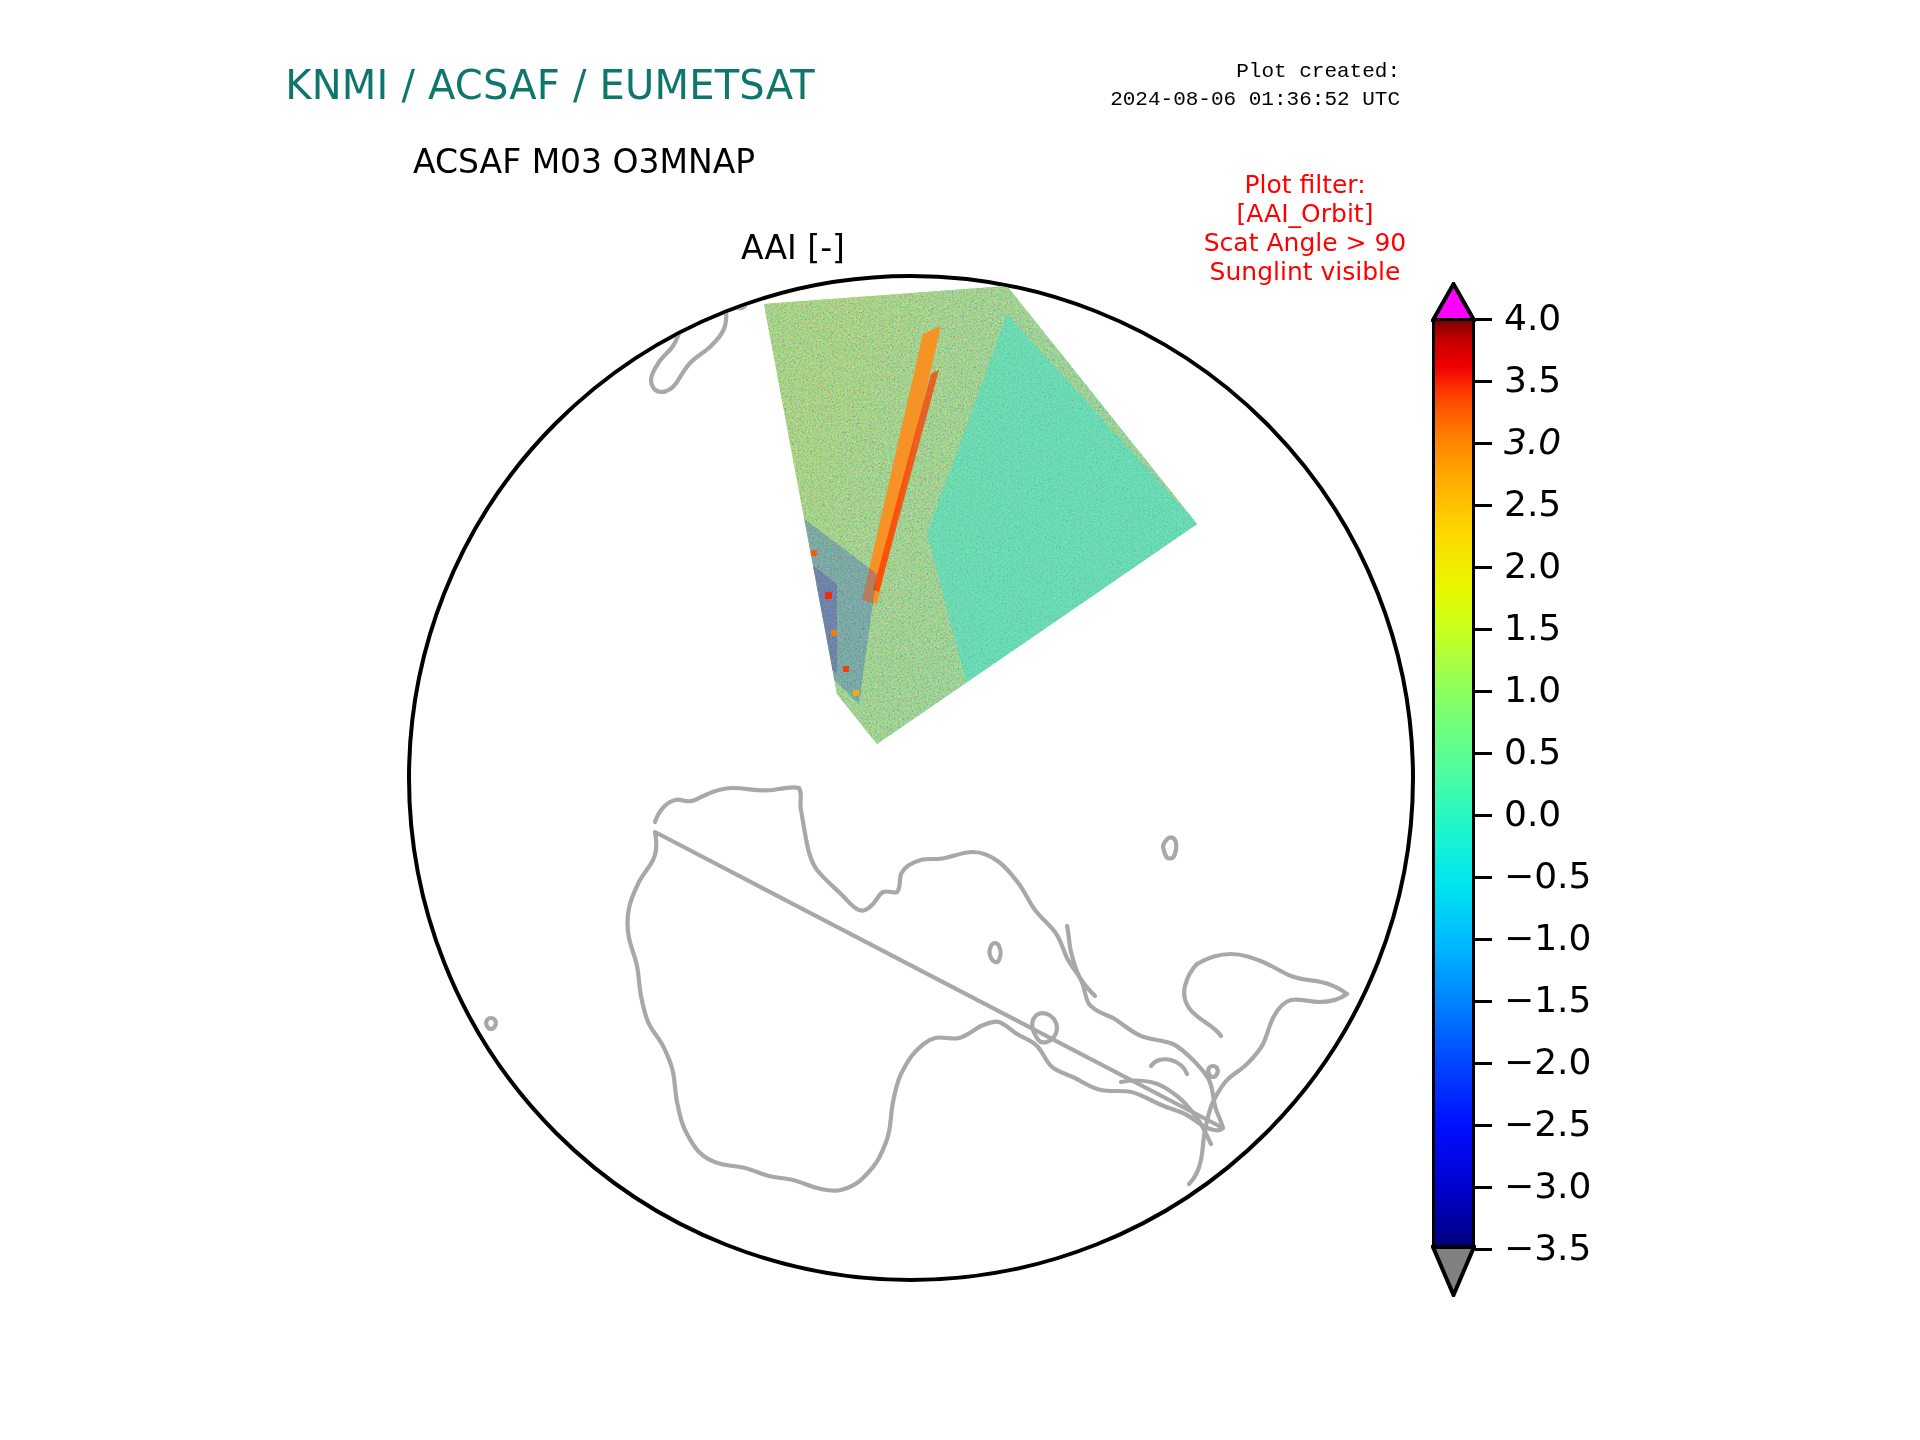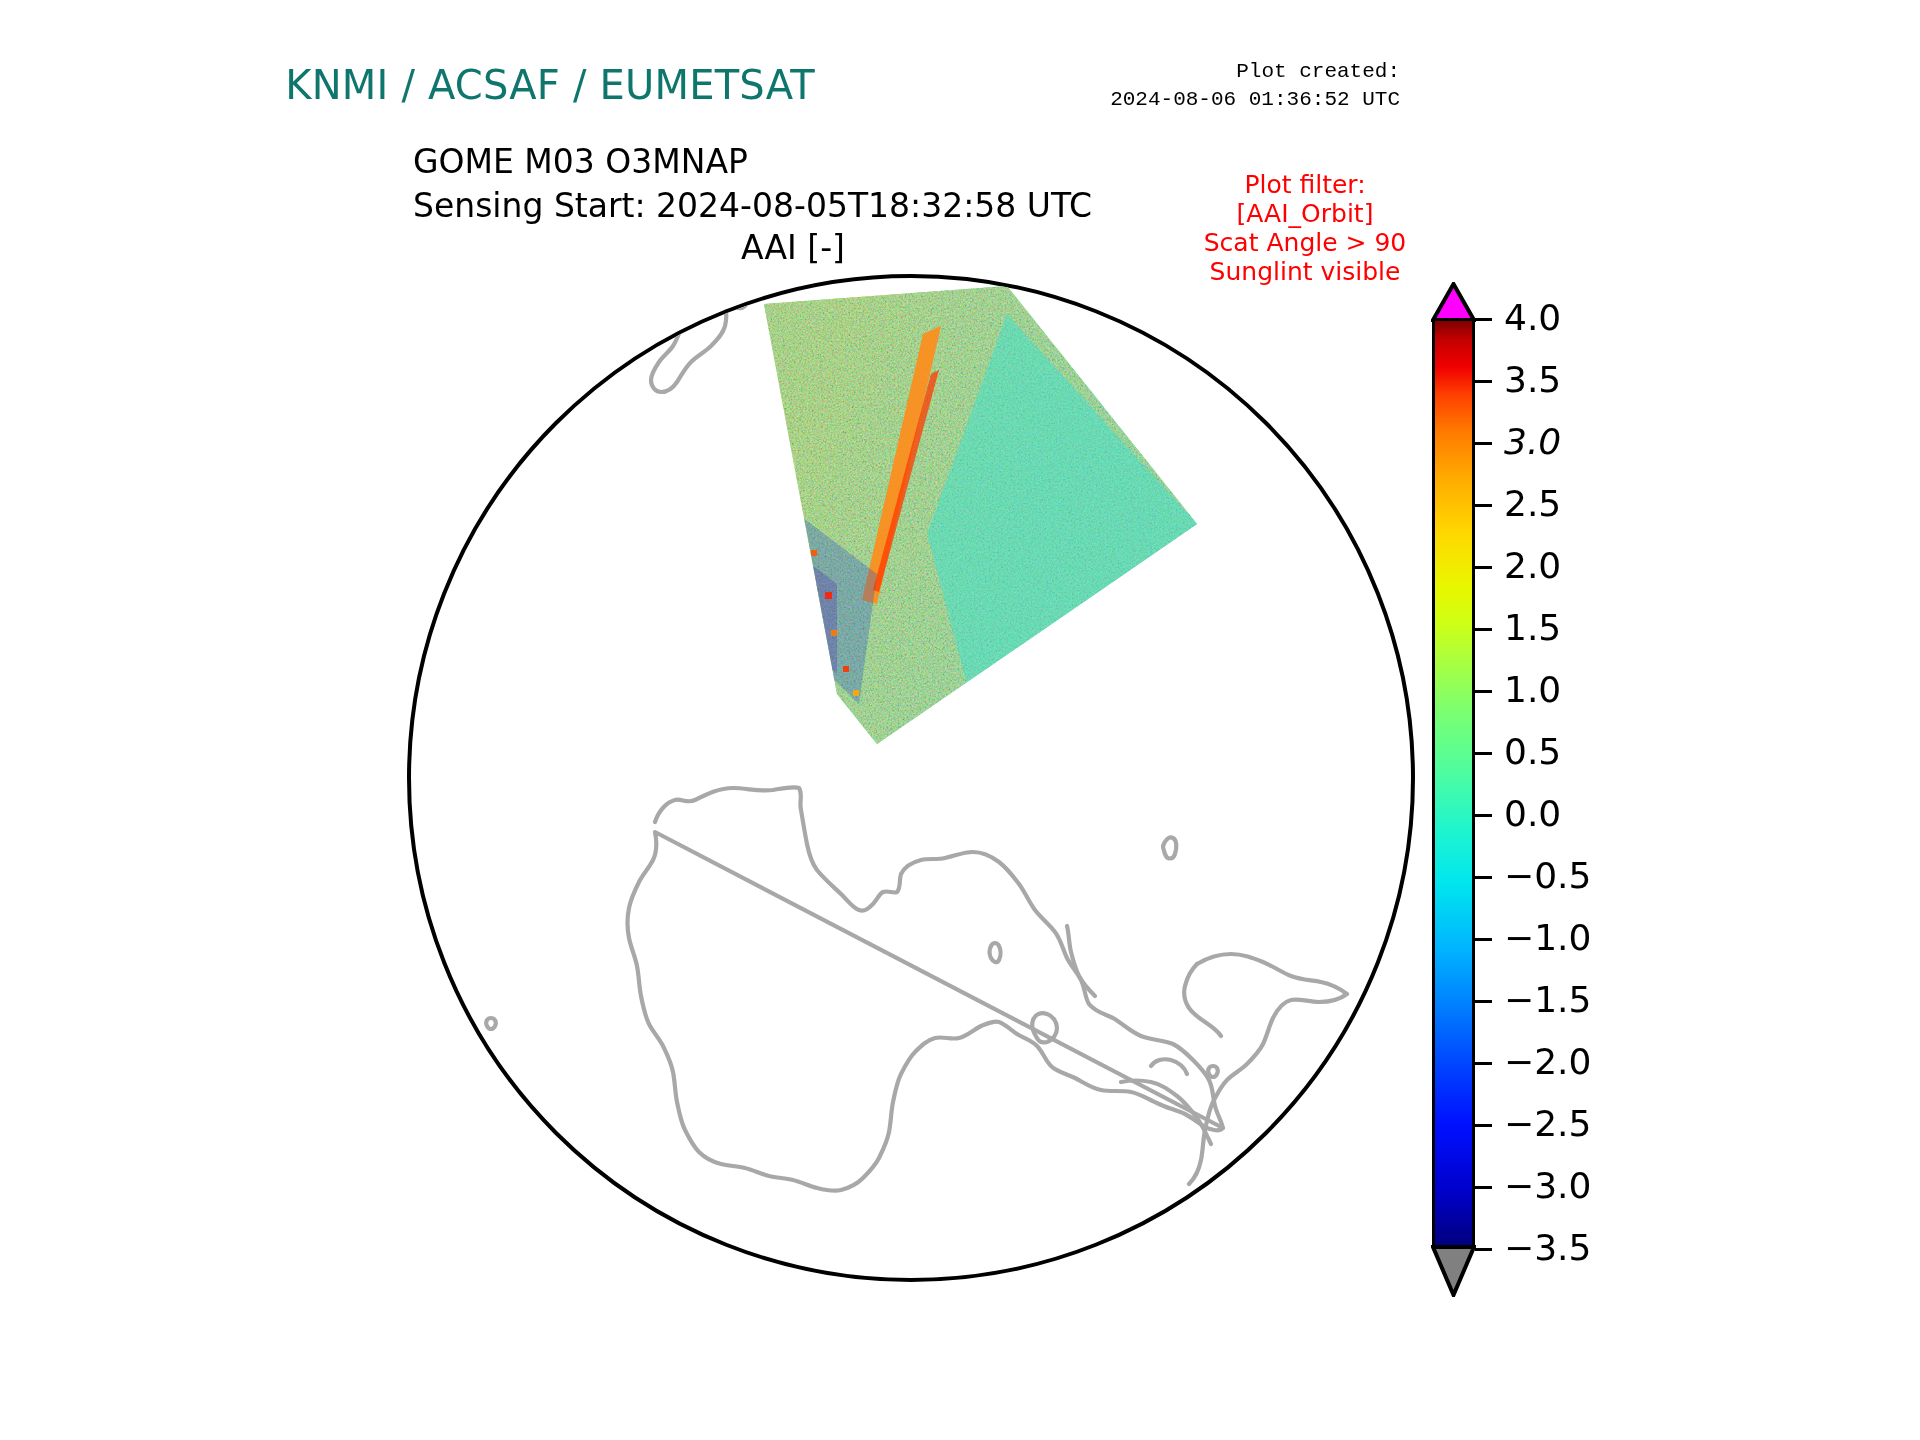--- a/index.html
+++ b/index.html
@@ -73,22 +73,21 @@
 <body>
 
 <div class="abs" id="org-title">KNMI / ACSAF / EUMETSAT</div>
 
 <div class="abs" id="plot-created-block">
   <div>Plot created:</div>
   <div>2024-08-06 01:36:52 UTC</div>
 </div>
 
 <div class="abs" id="product-block">
-  <div>GOME M03 O3MNAP</div>
-  <div>Sensing Start: 2024-08-05T18:32:58 UTC</div>
+  <div>ACSAF M03 O3MNAP</div>
 </div>
 
 <div class="abs" id="var-title">AAI [-]</div>
 
 <div class="abs" id="filter-block">
   <div>Plot filter:</div>
   <div>[AAI_Orbit]</div>
   <div>Scat Angle &gt; 90</div>
   <div>Sunglint visible</div>
 </div>

